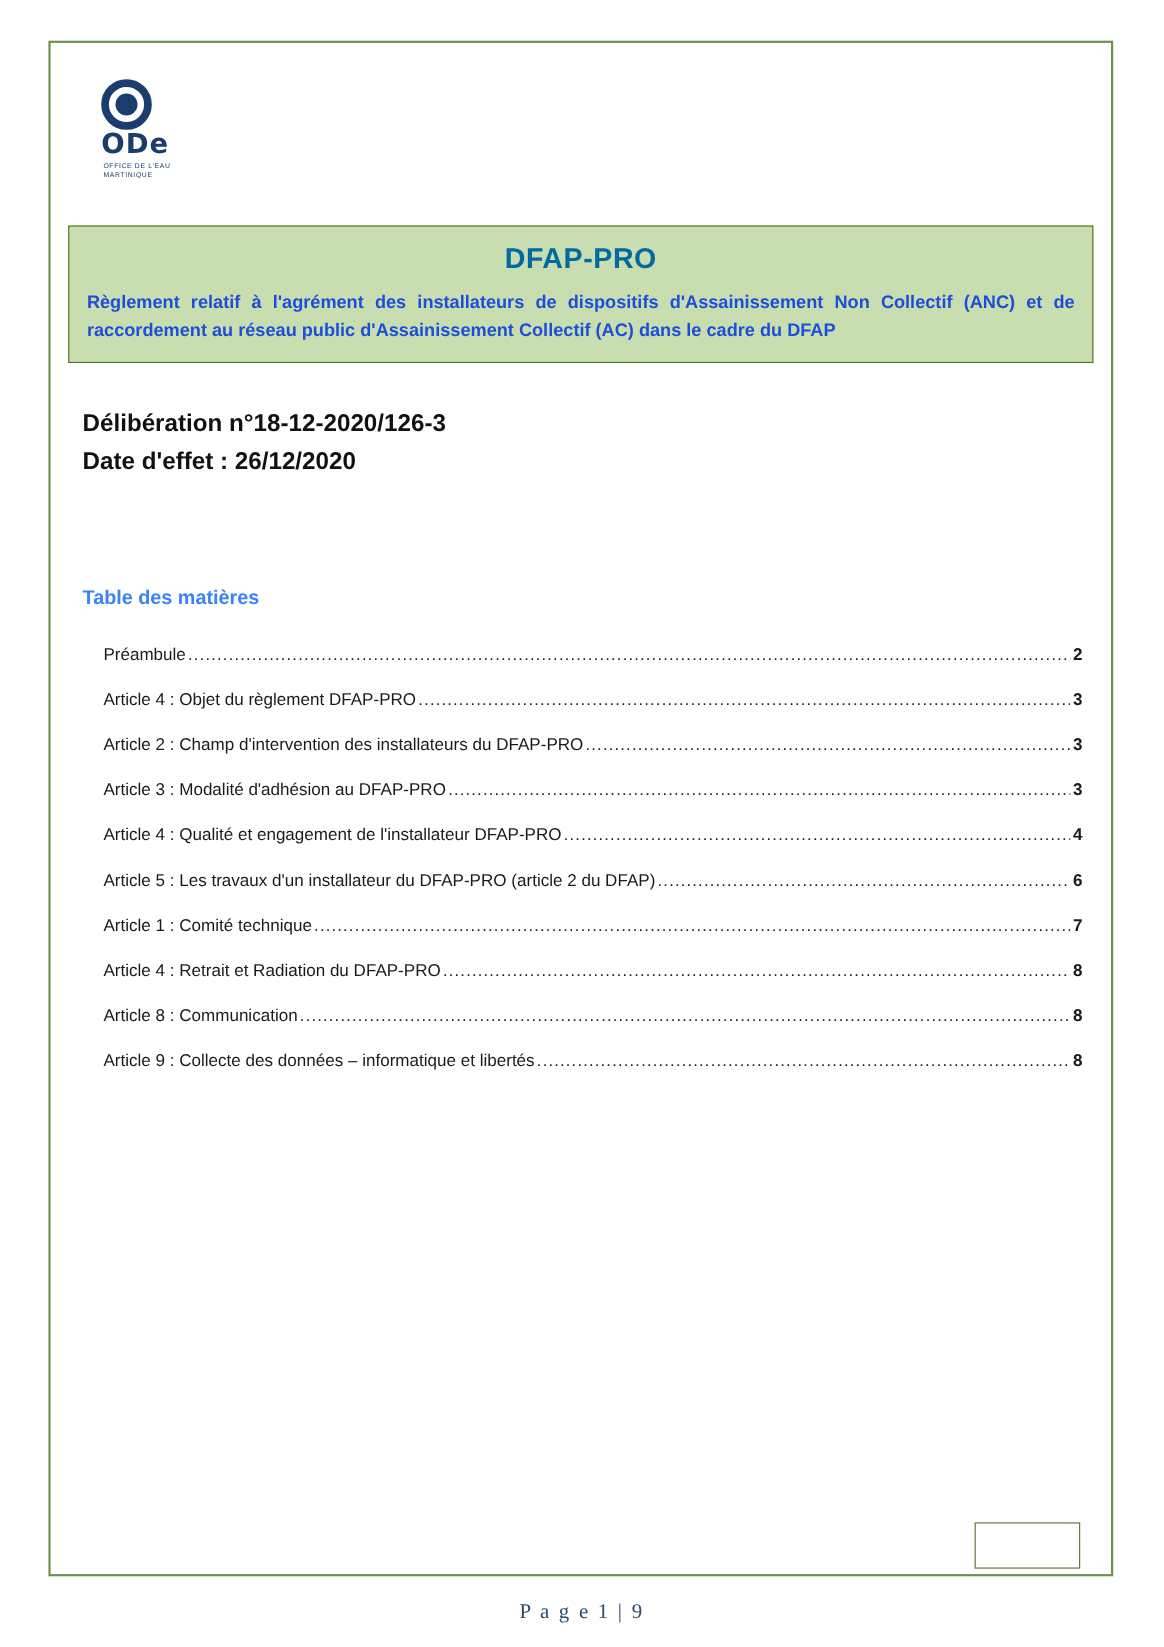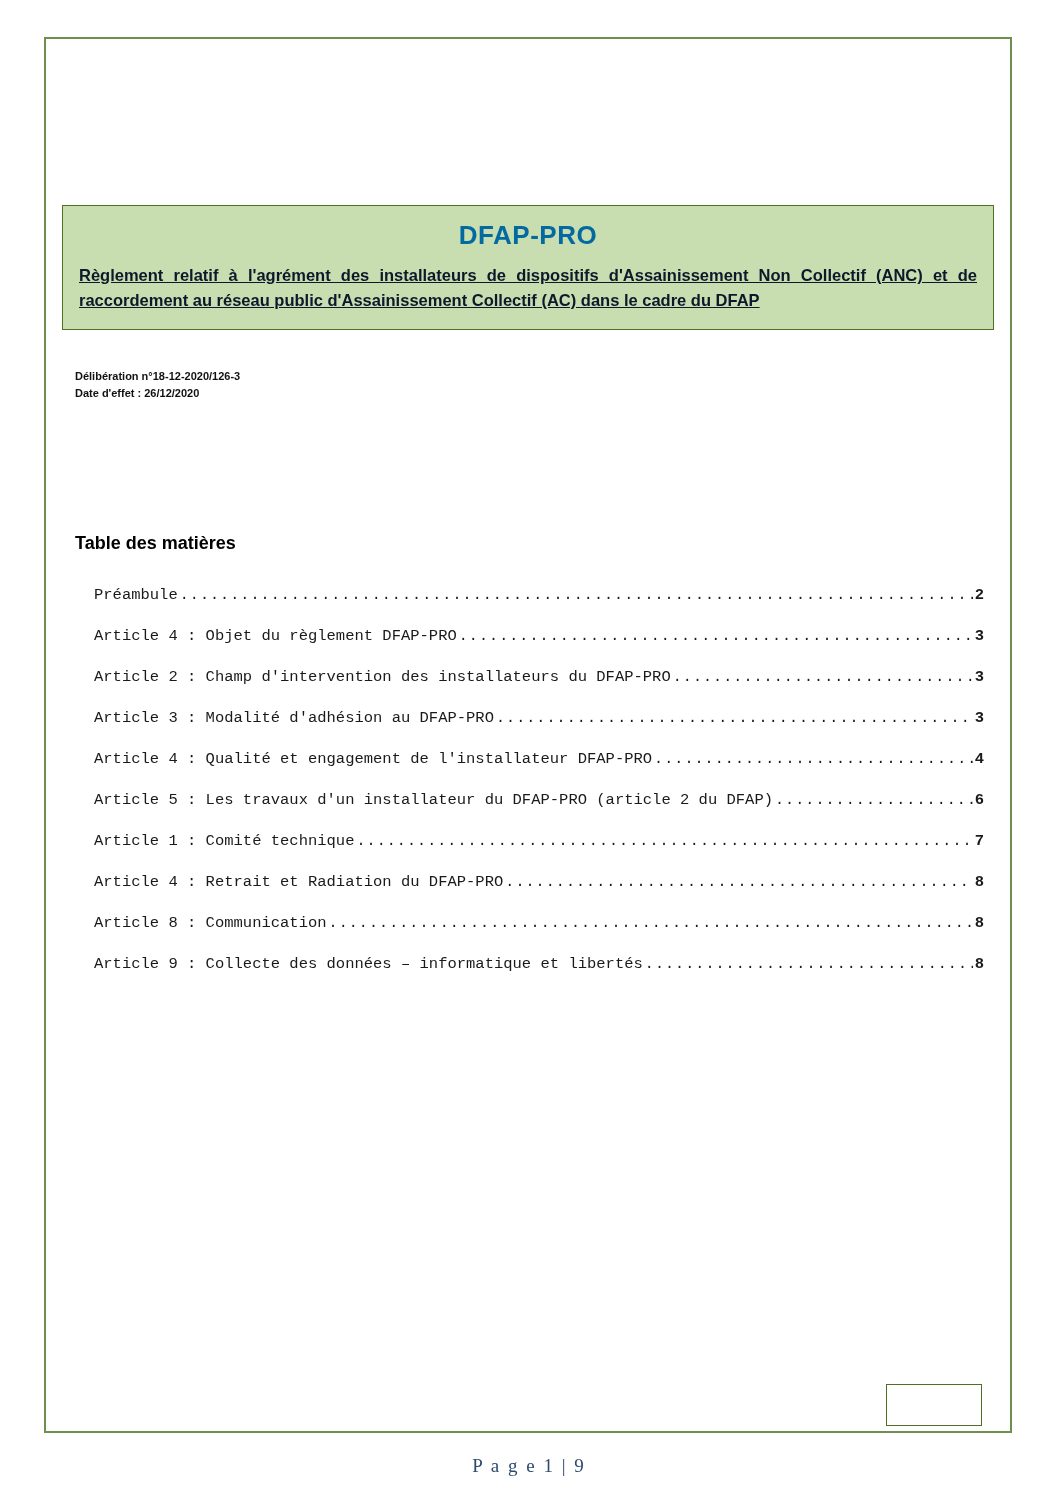--- a/index.html
+++ b/index.html
@@ -104,61 +104,59 @@
     font-weight: bold;
     font-size: 26px;
     letter-spacing: 0.5px;
     color: #0369a1;
     margin-bottom: 12px;
   }
   .title-sub {
     font-weight: bold;
     font-size: 16.5px;
     line-height: 1.5;
-    color: #0f172a;
+    color: #1d4ed8;
     text-align: justify;
     text-align-last: left;
-    text-decoration: underline;
   }
 
   
   .delib {
     position: absolute;
     left: 75px;
     top: 368px;
     font-weight: bold;
-    font-size: 11px;
+    font-size: 22px;
     line-height: 1.55;
     color: #111;
   }
 
   
   .toc-heading {
     position: absolute;
     left: 75px;
     top: 533px;
     font-size: 18px;
     font-weight: bold;
-    color: #000000;
+    color: #3b82f6;
   }
   .toc {
     position: absolute;
     left: 94px;
     top: 575px;
     width: 890px;
   }
   .toc-row {
     display: flex;
     align-items: baseline;
     font-size: 15.5px;
     color: #1a1a1a;
     height: 41px;
     line-height: 41px;
     white-space: nowrap;
-    font-family: Liberation Mono, monospace;
   }
   .toc-label {
     flex: 0 0 auto;
   }
   .toc-dots {
     flex: 1 1 auto;
     overflow: hidden;
     white-space: nowrap;
     margin: 0 2px;
     color: #1a1a1a;
@@ -196,20 +194,31 @@
     font-family: "Liberation Serif", serif;
   }
 </style>
 </head>
 <body>
 
 <div class="page">
 
   <div class="page-border"></div>
 
+  <div class="logo-wrap">
+    <div class="logo-mark">
+      <div class="logo-o-outer"></div>
+      <div class="logo-o-inner"></div>
+      <div class="logo-word">ODe</div>
+      <div class="logo-tag">
+        <div>office de l'eau</div>
+        <div>martinique</div>
+      </div>
+    </div>
+  </div>
 
   <div class="title-box">
     <div class="title-main">DFAP-PRO</div>
     <div class="title-sub">Règlement relatif à l'agrément des installateurs de dispositifs d'Assainissement Non Collectif (ANC) et de raccordement au réseau public d'Assainissement Collectif (AC) dans le cadre du DFAP</div>
   </div>
 
   <div class="delib">
     <div>Délibération n°18-12-2020/126-3</div>
     <div>Date d'effet : 26/12/2020</div>
   </div>

